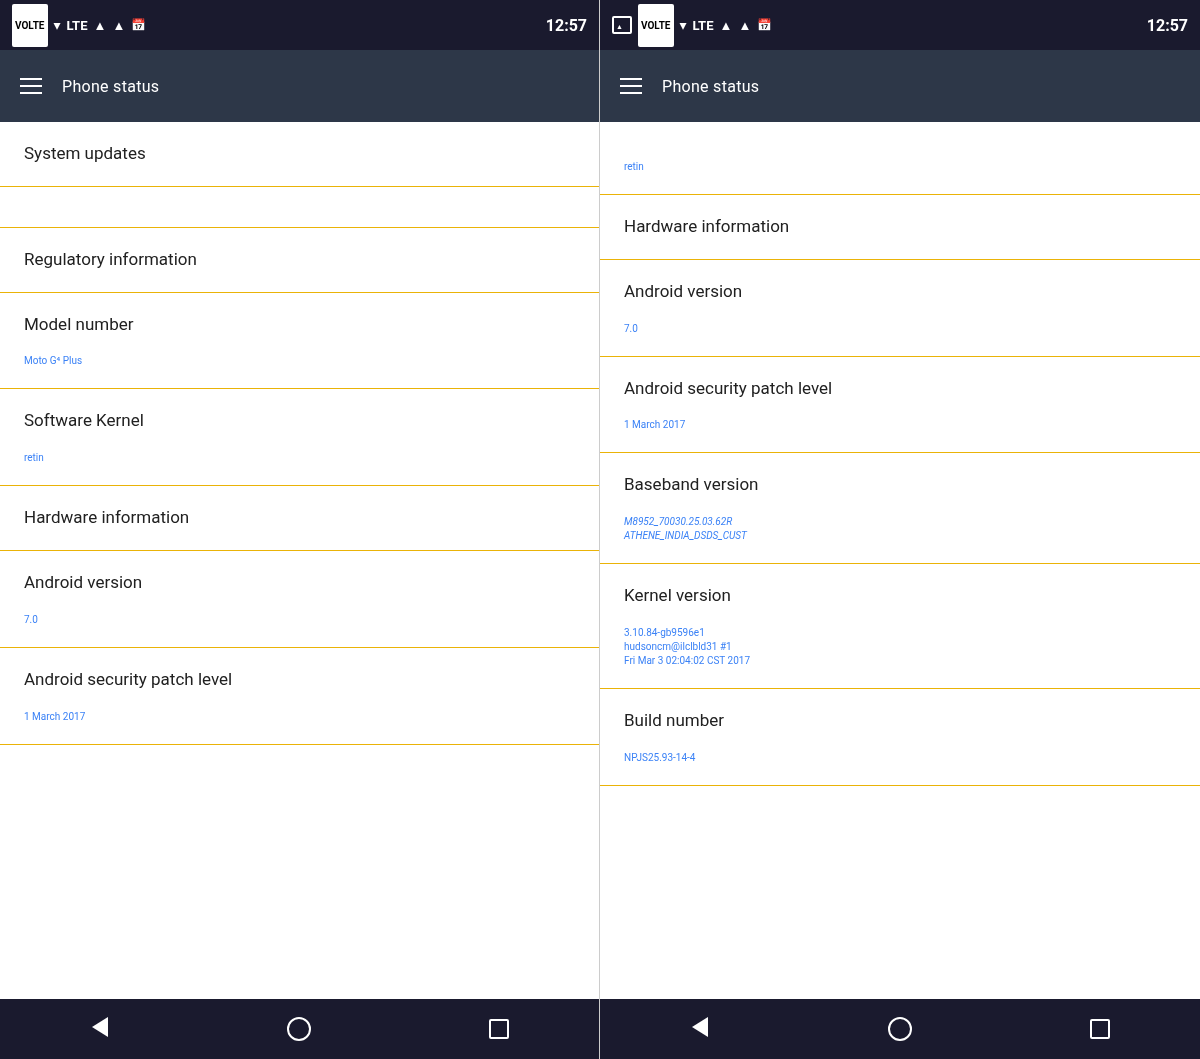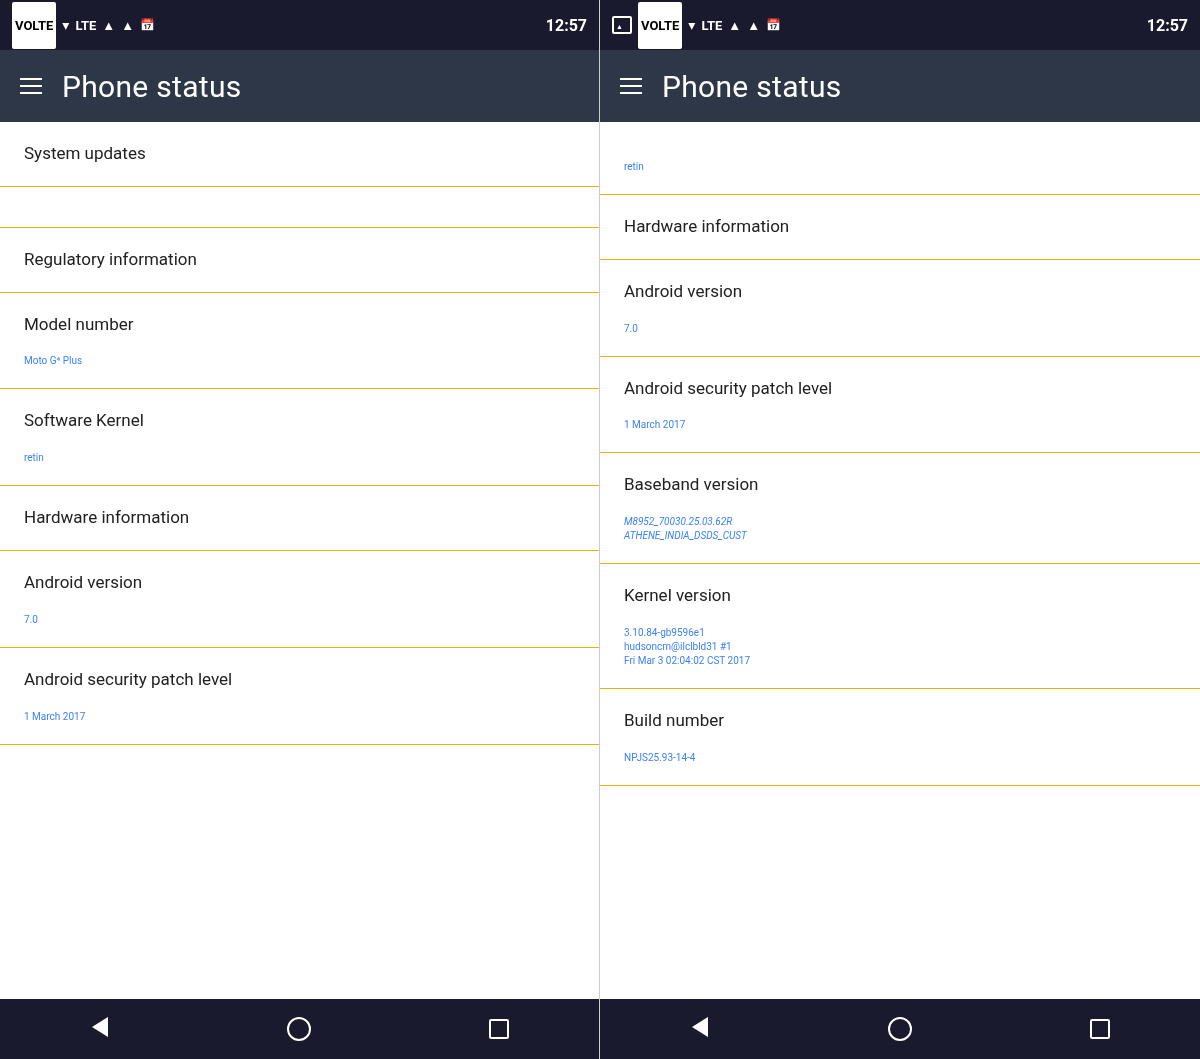--- a/index.html
+++ b/index.html
@@ -44,21 +44,21 @@
 
     .status-time {
       font-size: 16px;
       font-weight: bold;
       margin-left: 8px;
     }
 
     .badge {
       background: #fff;
       color: #000;
-      font-size: 13px;
+      font-size: 10px;
       font-weight: bold;
       padding: 16px 3px;
       border-radius: 2px;
     }
 
     
     .app-bar {
       height: 72px;
       background: #2d3748;
       display: flex;
@@ -77,21 +77,21 @@
 
     .hamburger-icon span {
       display: block;
       width: 22px;
       height: 2px;
       background: #fff;
     }
 
     .app-bar-title {
       color: #fff;
-      font-size: 30px;
+      font-size: 16px;
       font-weight: 400;
       letter-spacing: 0.3px;
     }
 
     
     .content {
       flex: 1;
       overflow-y: auto;
       background: #fff;
     }

